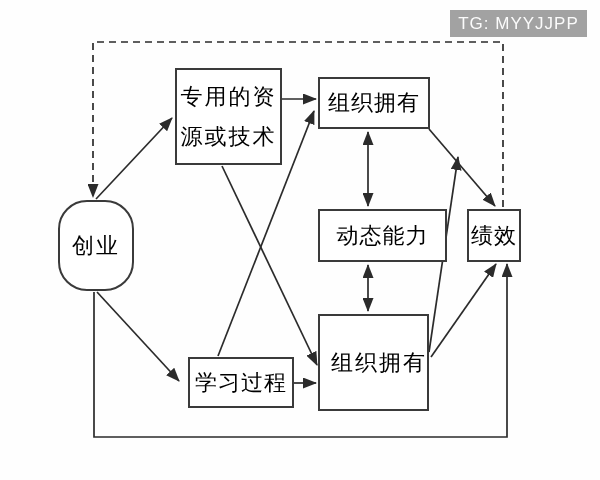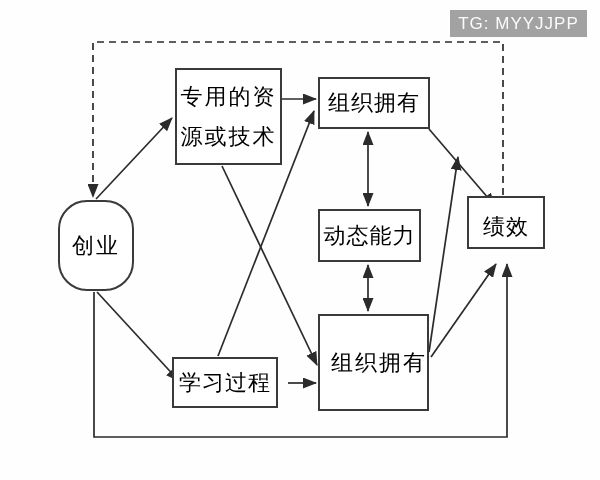--- a/index.html
+++ b/index.html
@@ -12,24 +12,24 @@
     position:absolute;box-sizing:border-box;background:#ffffff;
     border:2px solid #3a3a3a;display:flex;flex-direction:column;
     align-items:center;justify-content:center;
     color:#000000;font-size:22px;letter-spacing:2px;line-height:40px;
     white-space:nowrap;
   }
   .node .ln{display:block;}
   #node-entrepreneurial{left:58px;top:200px;width:76px;height:91px;border-radius:29px;}
   #node-resources{left:175px;top:68px;width:107px;height:97px;}
   #node-substantive{left:318px;top:77px;width:112px;height:52px;letter-spacing:1px;}
-  #node-dynamic{left:318px;top:209px;width:103px;height:53px;letter-spacing:1px;}
+  #node-dynamic{left:318px;top:209px;width:129px;height:53px;letter-spacing:1px;}
   #node-knowledge{left:318px;top:314px;width:111px;height:97px;align-items:flex-end;padding-left:9px;}
-  #node-learning{left:172px;top:357px;width:106px;height:51px;letter-spacing:1px;}
-  #node-performance{left:467px;top:196px;width:78px;height:53px;letter-spacing:1px;justify-content:flex-end;}
+  #node-learning{left:188px;top:357px;width:106px;height:51px;letter-spacing:1px;}
+  #node-performance{left:467px;top:209px;width:54px;height:53px;letter-spacing:1px;}
   #banner{
     position:absolute;left:450px;top:10px;width:137px;height:27px;
     background:#a2a2a2;color:#fbfbfb;font-size:17px;line-height:27px;
     text-align:center;letter-spacing:1px;
   }
   #watermark{
     position:absolute;left:10px;top:441px;width:276px;height:29px;
     background:#a9a9a9;color:#ececec;font-size:17px;line-height:29px;
     padding-left:10px;box-sizing:border-box;letter-spacing:0.5px;
   }

